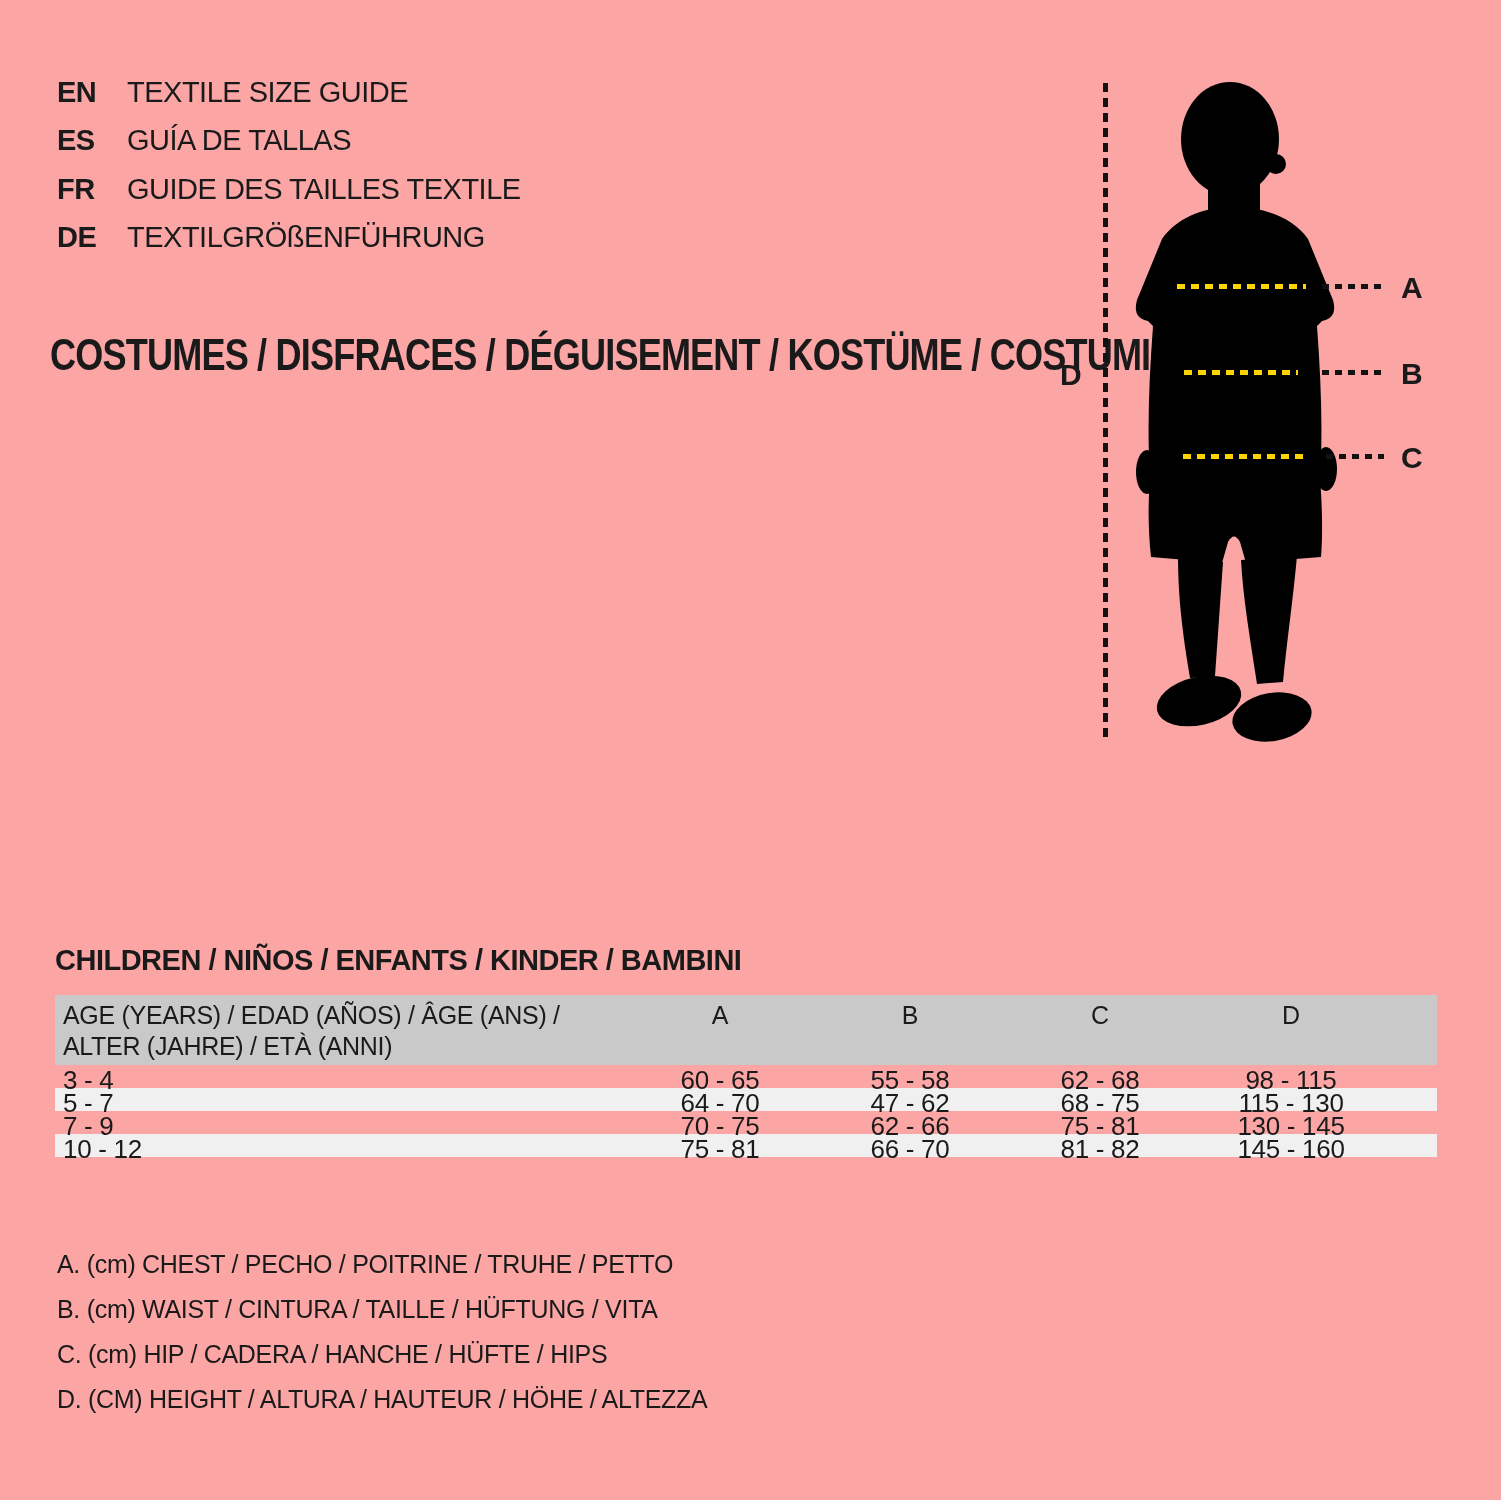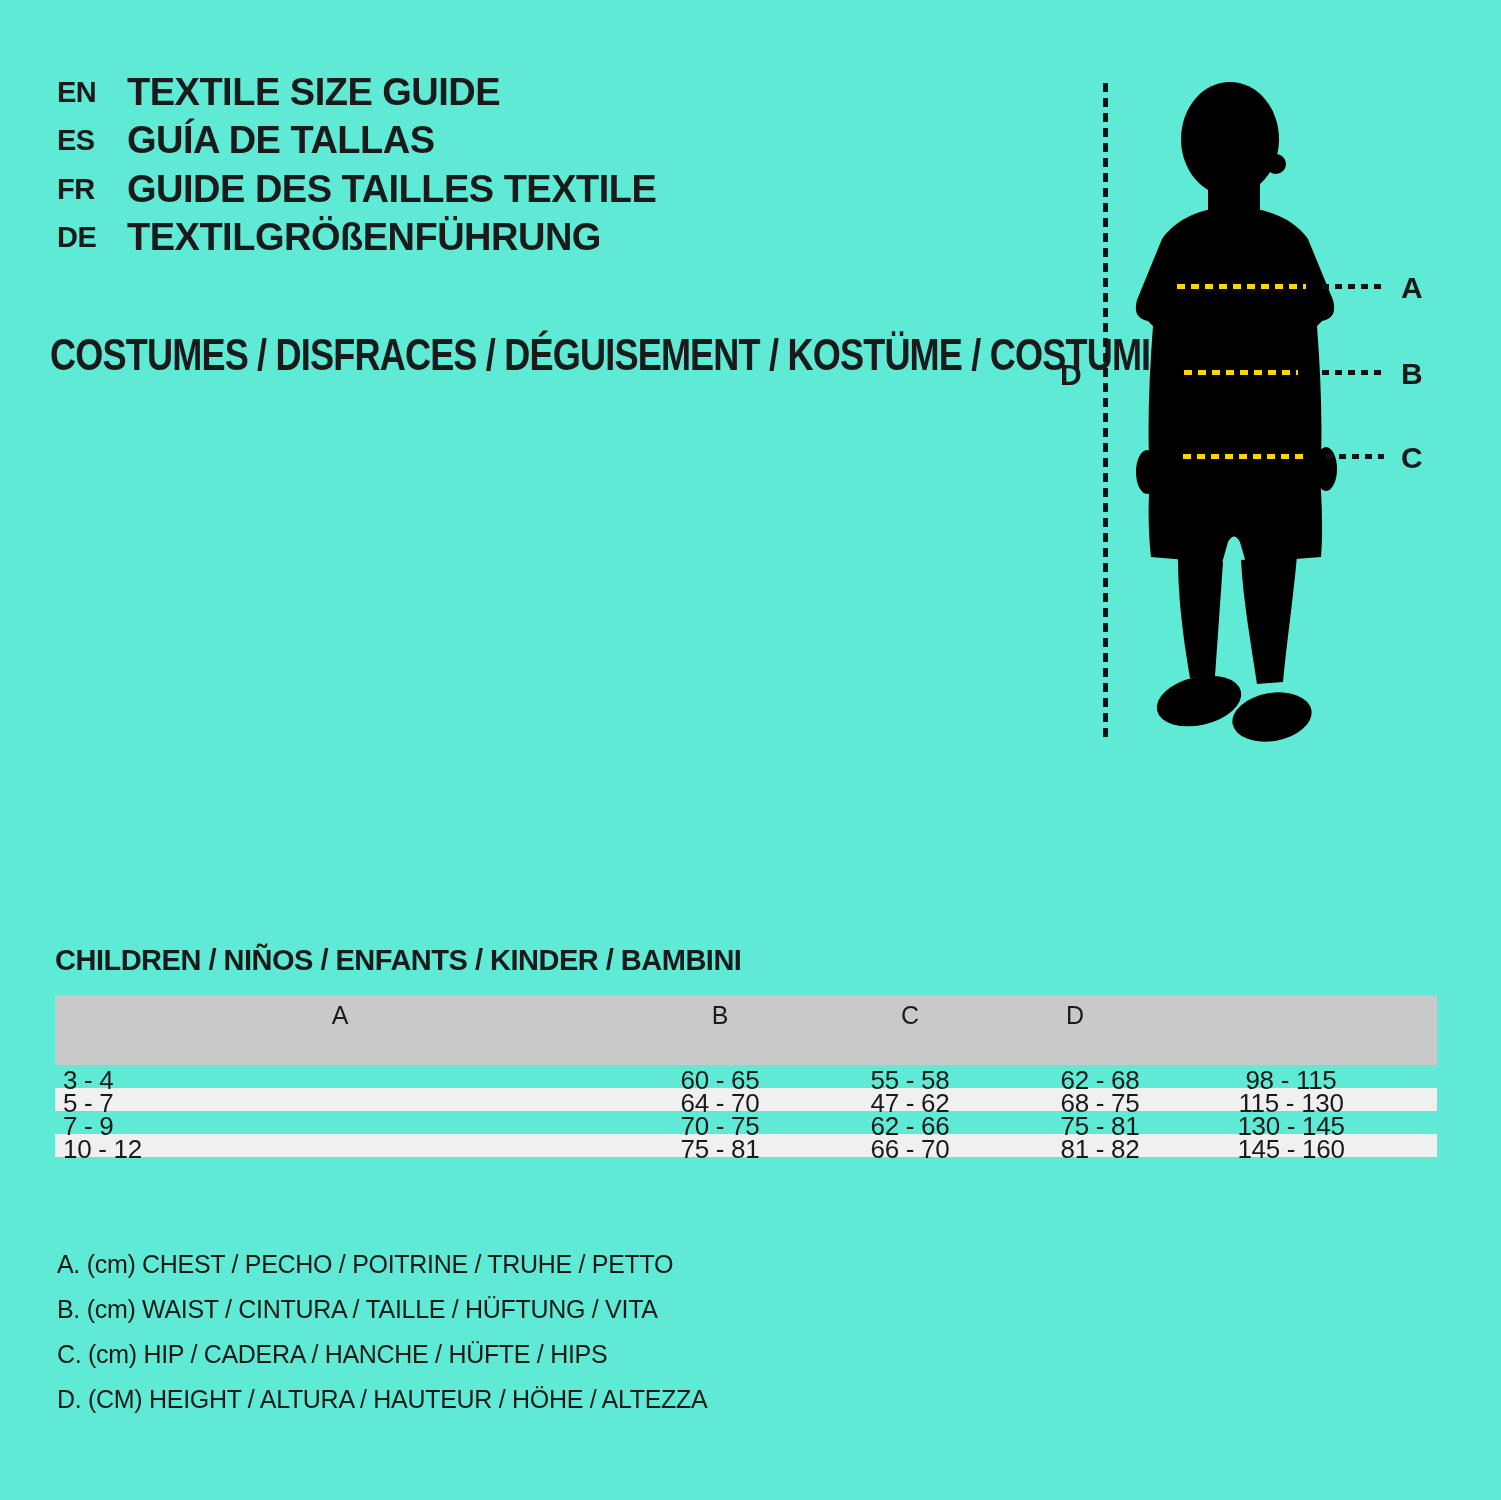--- a/index.html
+++ b/index.html
@@ -1,24 +1,24 @@
 <!DOCTYPE html>
 <html><head>
 <meta charset="utf-8">
 <style>
   * { margin:0; padding:0; box-sizing:border-box; }
   html,body { background:#ffffff; }
   body { font-family:"Liberation Sans","DejaVu Sans",sans-serif; color:#1a1a1a; }
-  .page { position:relative; width:1501px; height:1500px; background:#5eead4; overflow:hidden; }
+  .page { position:relative; width:1501px; height:1500px; background:#fca5a5; overflow:hidden; }
 
   
   .lang-list { position:absolute; left:57px; top:76px; display:flex; flex-direction:column; gap:16.5px; }
   .lang-row { display:flex; height:32px; align-items:center; }
   .lang-code { width:70px; font-size:29px; font-weight:600; letter-spacing:-0.5px; }
-  .lang-title { font-size:38px; font-weight:700; letter-spacing:-0.5px; white-space:nowrap; }
+  .lang-title { font-size:29px; font-weight:400; letter-spacing:-0.5px; white-space:nowrap; }
 
   
   .costumes { position:absolute; left:50px; top:330px; font-size:44px; font-weight:800;
               letter-spacing:-1px; white-space:nowrap; transform:scaleX(.82); transform-origin:0 50%; }
 
   
   .dashV { position:absolute; width:5px;
            background:repeating-linear-gradient(180deg,#121212 0 9px,transparent 9px 15px); }
   .dashY { position:absolute; height:5px;
            background:repeating-linear-gradient(90deg,#ffd405 0 8px,transparent 8px 14px); }
@@ -111,20 +111,24 @@
   <span class="measure-letter" style="left:1401px; top:357px;">B</span>
 
   <div class="dashY" style="left:1183px; top:454px; width:123px;"></div>
   <div class="dashK" style="left:1326px; top:454px; width:58px;"></div>
   <span class="measure-letter" style="left:1401px; top:441px;">C</span>
 
   <h2 class="children-heading">CHILDREN / NIÑOS / ENFANTS / KINDER / BAMBINI</h2>
 
   <div class="size-table">
     <div class="t-row t-head">
+      <div class="cell age">
+        <div class="age-head">AGE (YEARS) / EDAD (AÑOS) / ÂGE (ANS) /</div>
+        <div class="age-head">ALTER (JAHRE) / ETÀ (ANNI)</div>
+      </div>
       <div class="cell age-head">A</div>
       <div class="cell age-head">B</div>
       <div class="cell age-head">C</div>
       <div class="cell age-head dcol">D</div>
     </div>
 
     <div class="t-row t-body-row">
       <div class="cell age">3 - 4</div>
       <div class="cell">60 - 65</div>
       <div class="cell">55 - 58</div>

